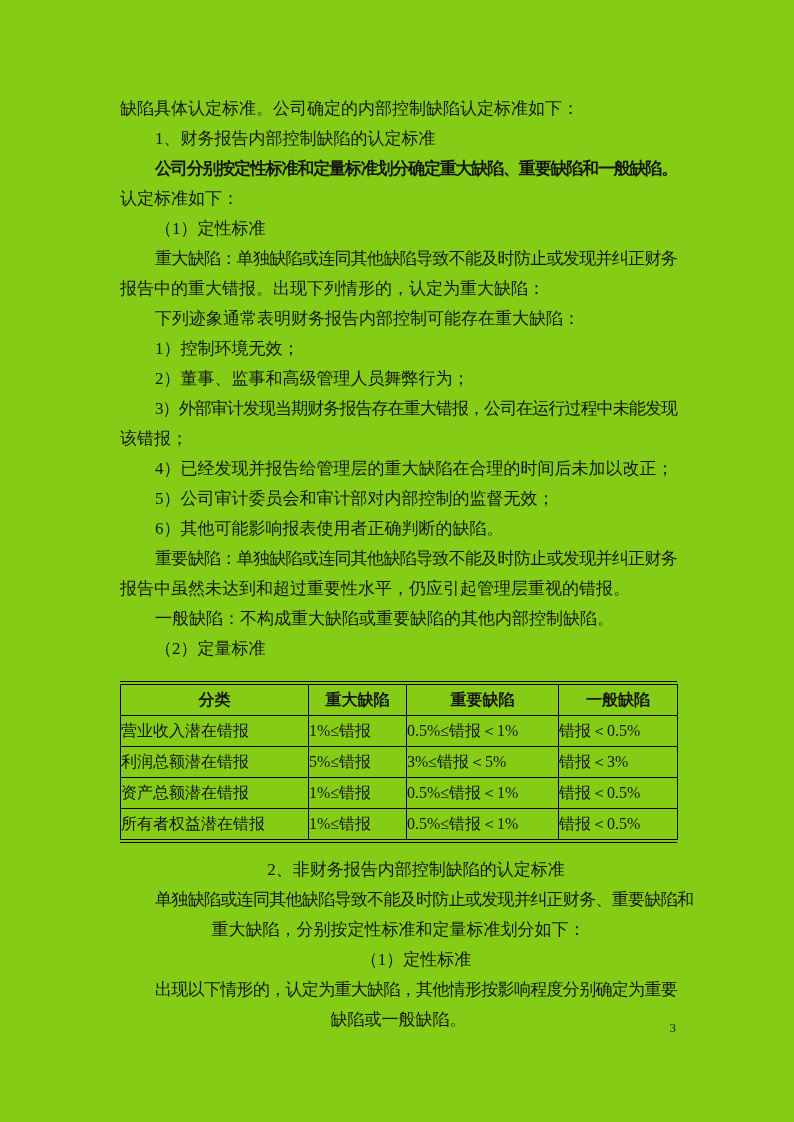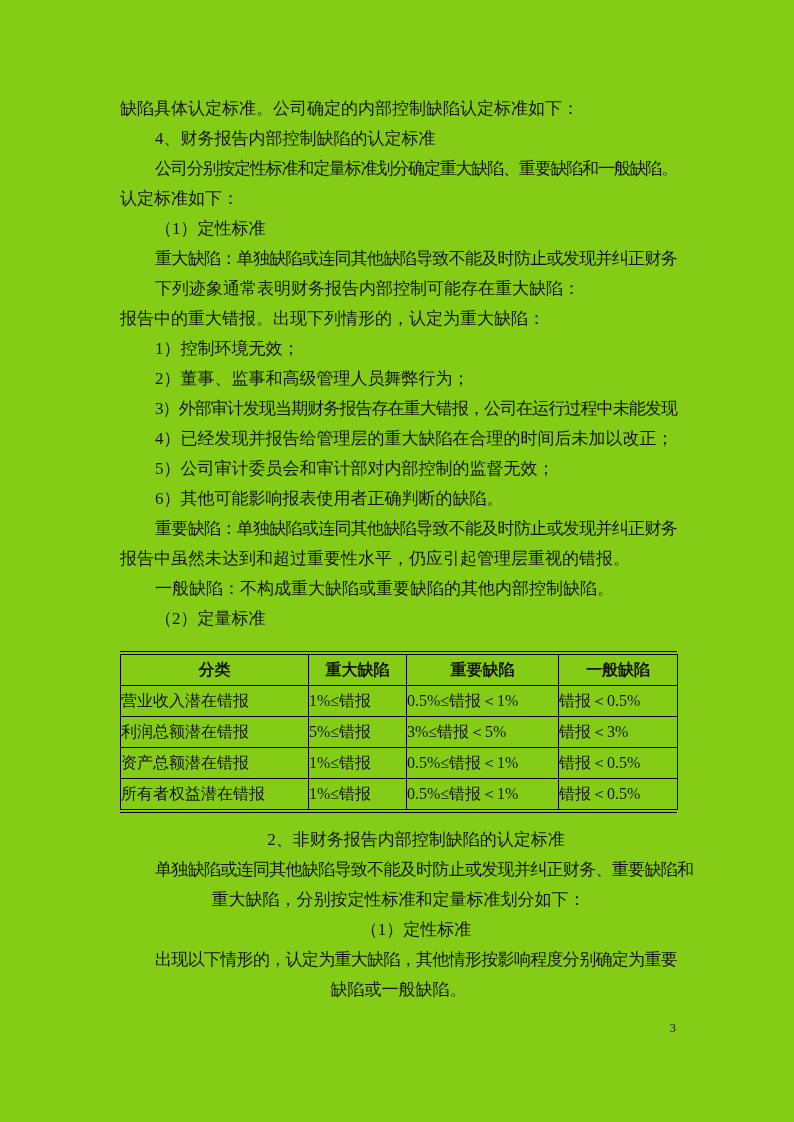--- a/index.html
+++ b/index.html
@@ -61,30 +61,31 @@
     color: #151515;
   }
 </style>
 </head>
 <body>
 
 <div class="page">
   <div class="content">
 
     <div class="line"><span>缺陷具体认定标准。公司确定的内部控制缺陷认定标准如下：</span></div>
-    <div class="line indent"><span>4、财务报告内部控制缺陷的认定标准</span></div>
-    <div class="line indent fill"><span style="letter-spacing: -1.18182px;">公司分别按定性标准和定量标准划分确定重大缺陷、重要缺陷和一般缺陷。</span></div>
+    <div class="line indent"><span>1、财务报告内部控制缺陷的认定标准</span></div>
+    <div class="line indent fill"><span style="letter-spacing: -1.18182px; font-weight: bold;">公司分别按定性标准和定量标准划分确定重大缺陷、重要缺陷和一般缺陷。</span></div>
     <div class="line"><span>认定标准如下：</span></div>
     <div class="line indent"><span>（1）定性标准</span></div>
     <div class="line indent fill"><span style="letter-spacing: -0.6875px;">重大缺陷：单独缺陷或连同其他缺陷导致不能及时防止或发现并纠正财务</span></div>
+    <div class="line"><span>报告中的重大错报。出现下列情形的，认定为重大缺陷：</span></div>
     <div class="line indent"><span>下列迹象通常表明财务报告内部控制可能存在重大缺陷：</span></div>
-    <div class="line"><span>报告中的重大错报。出现下列情形的，认定为重大缺陷：</span></div>
     <div class="line indent"><span>1）控制环境无效；</span></div>
     <div class="line indent"><span>2）董事、监事和高级管理人员舞弊行为；</span></div>
     <div class="line indent fill"><span style="letter-spacing: -0.924242px;">3）外部审计发现当期财务报告存在重大错报，公司在运行过程中未能发现</span></div>
+    <div class="line"><span>该错报；</span></div>
     <div class="line indent"><span>4）已经发现并报告给管理层的重大缺陷在合理的时间后未加以改正；</span></div>
     <div class="line indent"><span>5）公司审计委员会和审计部对内部控制的监督无效；</span></div>
     <div class="line indent"><span>6）其他可能影响报表使用者正确判断的缺陷。</span></div>
     <div class="line indent fill"><span style="letter-spacing: -0.6875px;">重要缺陷：单独缺陷或连同其他缺陷导致不能及时防止或发现并纠正财务</span></div>
     <div class="line"><span>报告中虽然未达到和超过重要性水平，仍应引起管理层重视的错报。</span></div>
     <div class="line indent"><span>一般缺陷：不构成重大缺陷或重要缺陷的其他内部控制缺陷。</span></div>
     <div class="line indent"><span>（2）定量标准</span></div>
 
     <div class="tbl-wrap">
       <table class="criteria">

